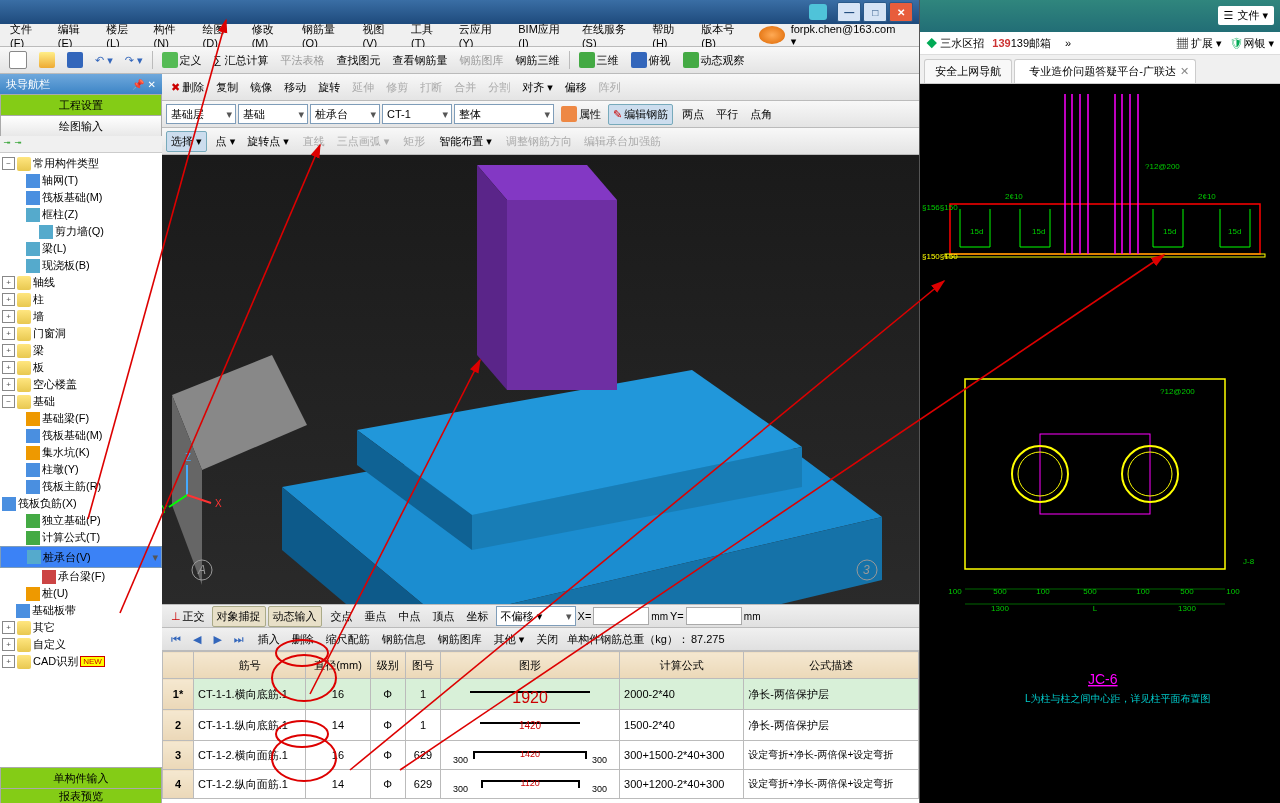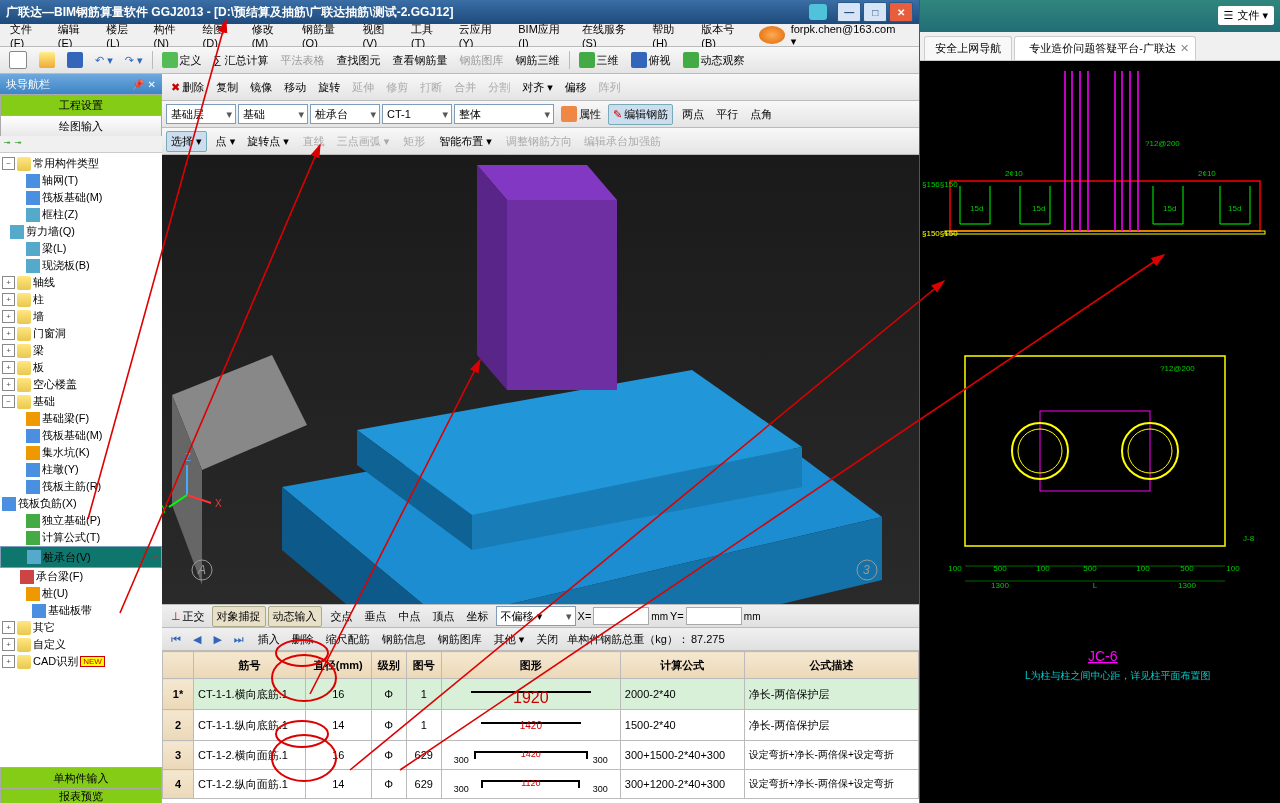--- a/index.html
+++ b/index.html
@@ -23,52 +23,51 @@
 .nav{width:162px;display:flex;flex-direction:column;background:#f0f0f0}
 .nav-hd{height:20px;background:linear-gradient(#6fa8dc,#3d85c6);color:#fff;display:flex;align-items:center;padding:0 6px;font-size:11px}
 .nav-hd .pin{margin-left:auto;font-size:10px}
 .tab{height:20px;background:#84cc16;border:1px solid #aaa;border-bottom:none;display:flex;align-items:center;justify-content:center;font-size:11px}
 .tab.act{background:linear-gradient(#fff,#e8e8e8)}
 .spacer-bar{height:16px;background:#f0f0f0;border-bottom:1px solid #ccc}
 .tree{flex:1;background:#fff;overflow:auto;padding:2px 0}
 .tn{padding:1px 2px;display:flex;align-items:center;gap:2px;white-space:nowrap}
 .tn .exp{width:11px;height:11px;border:1px solid #888;display:inline-flex;align-items:center;justify-content:center;font-size:8px;background:#fff;color:#555}
 .tn .fic{width:14px;height:14px;display:inline-block}
-.tn.sel{background:#0f766e}
+.tn.sel{background:#3b82f6}
 .fic.folder{background:linear-gradient(#ffe680,#e8c850);border-radius:2px}
 .fic.blue{background:#4a8fe0}
 .fic.cyan{background:#5ac}
 .fic.orange{background:#e90}
 .fic.red{background:#c44}
 .fic.green{background:#4a4}
 .main{flex:1;display:flex;flex-direction:column;overflow:hidden}
 .tb2{height:26px;background:linear-gradient(#f8f8f8,#e4e4e4);border-bottom:1px solid #bbb;display:flex;align-items:center;padding:0 4px;gap:2px;overflow:hidden;white-space:nowrap}
 .vp{flex:1;background:linear-gradient(#1a1a1a,#2a2a2a);position:relative;overflow:hidden}
 .snap{height:22px;background:linear-gradient(#f0f0f0,#e0e0e0);border-top:1px solid #bbb;border-bottom:1px solid #bbb;display:flex;align-items:center;padding:0 4px;gap:2px;overflow:hidden;white-space:nowrap}
 .rowtb{height:22px;background:linear-gradient(#f0f0f0,#e0e0e0);border-bottom:1px solid #bbb;display:flex;align-items:center;padding:0 4px;gap:2px;overflow:hidden;white-space:nowrap}
 .grid{height:152px;background:#fff;overflow:auto}
 table{border-collapse:collapse;width:100%;font-size:11px}
 th,td{border:1px solid #bbb;padding:2px 4px;text-align:center;background:#fff;height:22px}
-th{background:linear-gradient(#f5e8d0,#ebd8b8);font-weight:bold}
+th{background:linear-gradient(#f5e8d0,#ebd8b8);font-weight:normal}
 td.rh{background:linear-gradient(#f5e8d0,#ebd8b8);font-weight:bold}
 td.hl{background:#d8f0d8}
 .btab{display:flex;background:#f0f0f0;border-bottom:1px solid #ccc;padding:4px 4px 0}
 .btab-item{padding:4px 10px;border:1px solid #ccc;border-bottom:none;background:#f8f8f8;margin-right:2px;border-radius:3px 3px 0 0;font-size:11px;display:flex;align-items:center;gap:4px;max-width:160px;overflow:hidden;white-space:nowrap}
 .btab-item.act{background:#fff}
 .url{padding:3px 6px;font-size:11px;color:#555;border-bottom:1px solid #eee;white-space:nowrap;overflow:hidden}
 .bookbar{height:22px;display:flex;align-items:center;padding:0 6px;gap:8px;border-bottom:1px solid #ddd;font-size:11px}
 .dwg{flex:1;background:#000;position:relative;overflow:hidden}
 </style>
 </head>
 <body>
 
 <div class="ws">
 <div class="app">
  <div class="titlebar">
-  <span>广联达—BIM钢筋算量软件 GGJ2013 - [D:\预结算及抽筋\广联达抽筋\测试-2.GGJ12]</span>
   <div class="spacer"></div>
   <div style="width:18px;height:16px;background:#4fc3d9;border-radius:3px;margin-right:8px"></div>
   <div class="wbtn">—</div>
   <div class="wbtn">□</div>
   <div class="wbtn close">✕</div>
  </div>
  <div class="menubar">
   <span>文件(F)</span>
   <span>编辑(E)</span>
   <span>楼层(L)</span>
@@ -158,21 +157,21 @@
               <span>轴网(T)</span>
             </div>
     <div class="tn" style="padding-left:26px">
               <span class="fic blue"></span>
               <span>筏板基础(M)</span>
             </div>
     <div class="tn" style="padding-left:26px">
               <span class="fic cyan"></span>
               <span>框柱(Z)</span>
             </div>
-    <div class="tn" style="padding-left:10px">
+    <div class="tn" style="padding-left:39px">
               <span class="fic cyan"></span>
               <span>剪力墙(Q)</span>
             </div>
     <div class="tn" style="padding-left:26px">
               <span class="fic cyan"></span>
               <span>梁(L)</span>
             </div>
     <div class="tn" style="padding-left:26px">
               <span class="fic cyan"></span>
               <span>现浇板(B)</span>
@@ -246,29 +245,29 @@
               <span>独立基础(P)</span>
             </div>
     <div class="tn" style="padding-left:26px">
               <span class="fic green"></span>
               <span>计算公式(T)</span>
             </div>
     <div class="tn sel" style="padding-left:26px">
               <span class="fic cyan"></span>
               <span>桩承台(V)</span>
             </div>
-    <div class="tn" style="padding-left:20px">
+    <div class="tn" style="padding-left:42px">
               <span class="fic red"></span>
               <span>承台梁(F)</span>
             </div>
     <div class="tn" style="padding-left:26px">
               <span class="fic orange"></span>
               <span>桩(U)</span>
             </div>
-    <div class="tn" style="padding-left:32px">
+    <div class="tn" style="padding-left:16px">
               <span class="fic blue"></span>
               <span>基础板带</span>
             </div>
     <div class="tn" style="padding-left:2px">
               <span class="exp">+</span>
               <span class="fic folder"></span>
               <span>其它</span>
             </div>
     <div class="tn" style="padding-left:2px">
               <span class="exp">+</span>
@@ -569,20 +568,27 @@
             </table>
    </div>
   </div>
  </div>
 </div>
 
 <div class="browser">
  <div style="height:32px;background:linear-gradient(rgba(0,50,100,.3),rgba(0,50,100,.5)),#4a8;overflow:hidden;position:relative">
   <div style="position:absolute;right:6px;top:6px;background:#fff;padding:2px 6px;font-size:11px;border-radius:2px;display:flex;align-items:center;gap:4px">☰ <span>文件 ▾</span></div>
  </div>
+ <div class="bookbar">
+  <span><span style="color:#0a5">◆</span> <span>三水区招</span></span>
+  <span><span style="color:#c33;font-weight:bold">139</span><span>139邮箱</span></span>
+  <span style="margin-left:6px">»</span>
+  <span style="margin-left:auto">▦ <span>扩展 ▾</span></span>
+  <span><span style="color:#0a5">🛡</span><span>网银 ▾</span></span>
+ </div>
  <div class="btab">
   <div class="btab-item">安全上网导航</div>
   <div class="btab-item act">
           <span style="width:12px;height:12px;background:#4ae;border-radius:2px;display:inline-block"></span>
           <span>专业造价问题答疑平台-广联达</span>
           <span style="color:#888"> ✕</span>
         </div>
  </div>
  <div class="dwg">
   <svg width="100%" height="100%">

